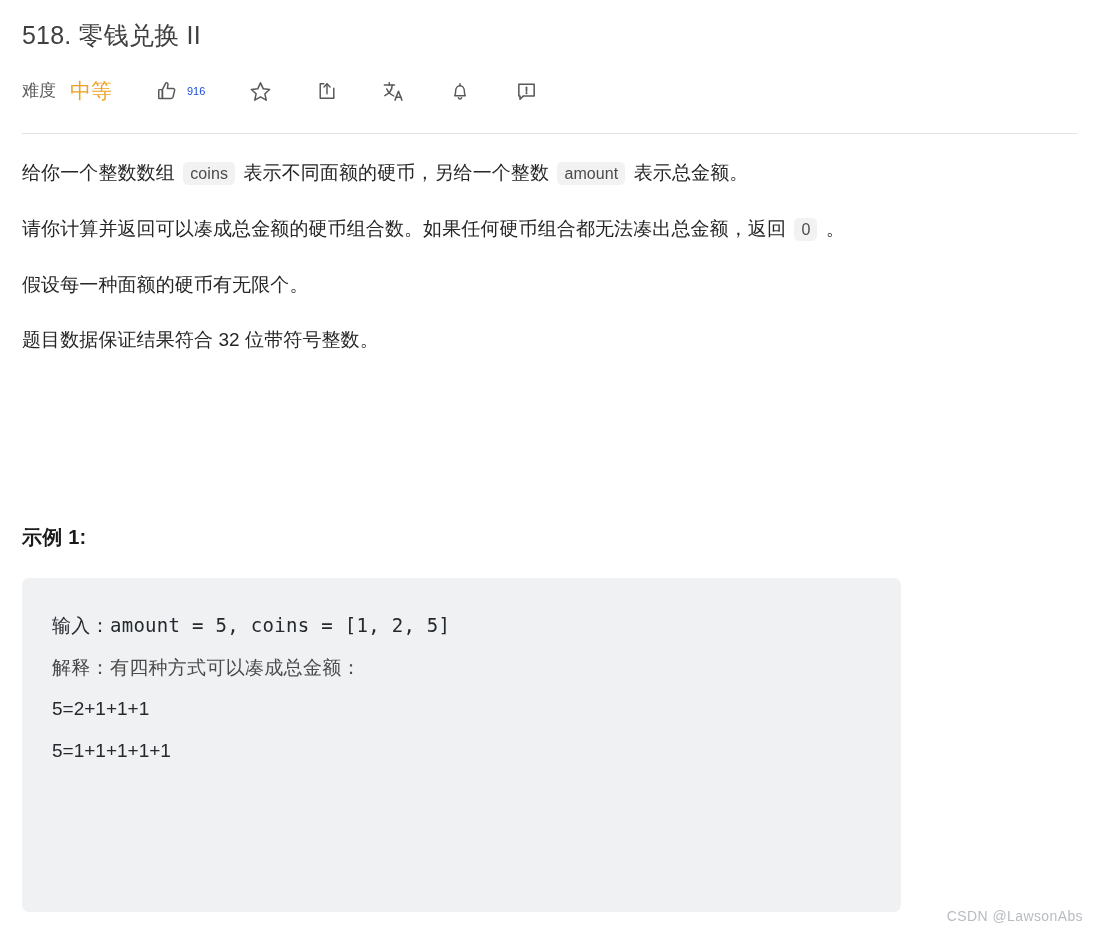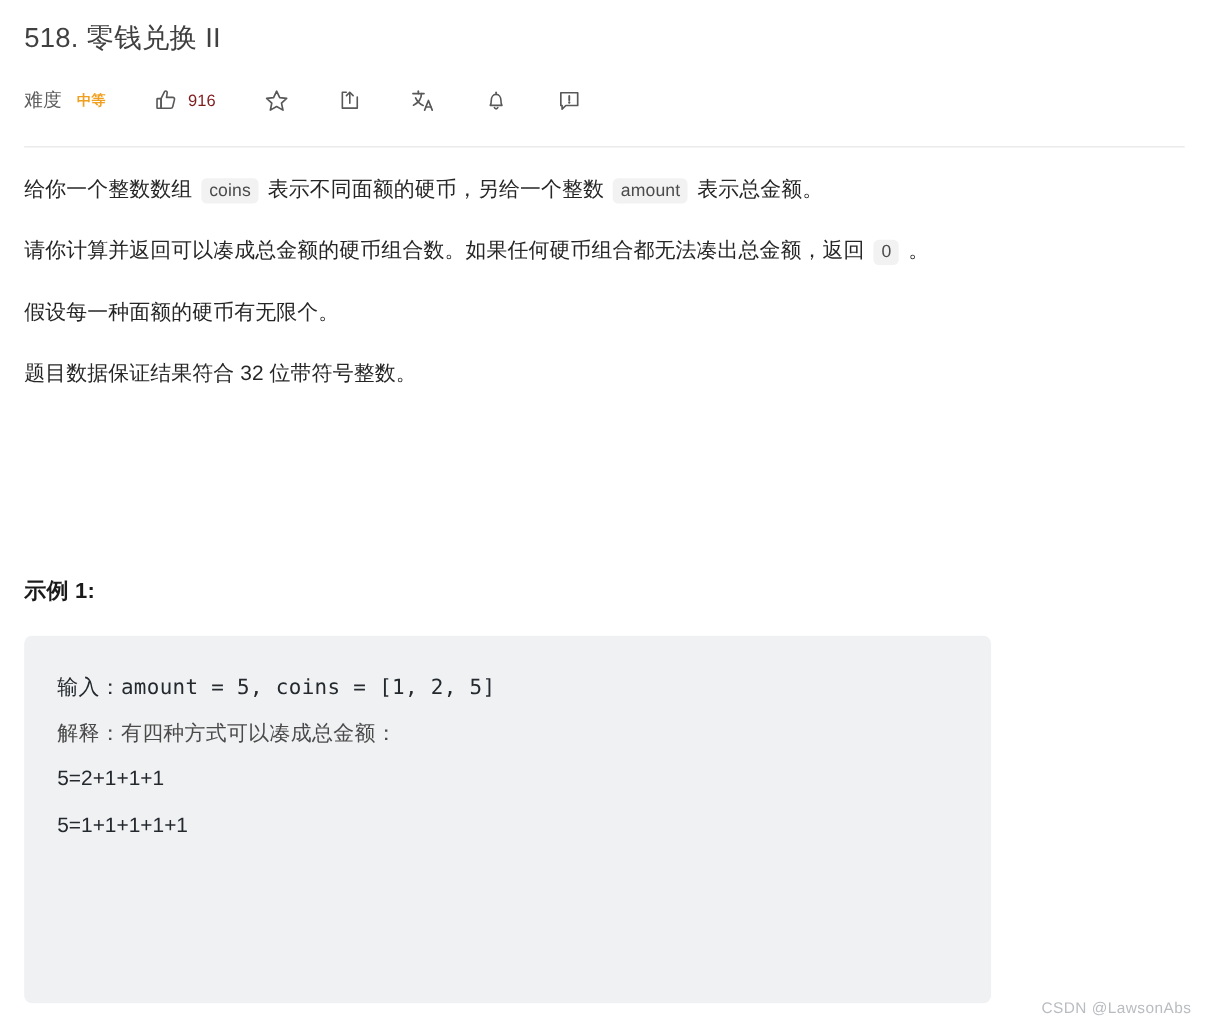--- a/index.html
+++ b/index.html
@@ -45,42 +45,42 @@
     align-items: center;
     white-space: nowrap;
   }
   .meta-label {
     font-size: 17px;
     color: #5c5c5c;
     margin-right: 14px;
     line-height: 34px;
   }
   .meta-difficulty {
-    font-size: 13px;
-    font-weight: 700;
+    font-size: 21px;
+    font-weight: 400;
     line-height: 34px;
   }
 
   .action-group {
     display: flex;
     align-items: center;
     margin-left: 44px;
   }
   .action-item {
     display: flex;
     align-items: center;
     margin-right: 44px;
     color: #585858;
     cursor: pointer;
   }
   .action-item:last-child { margin-right: 0; }
   .action-item svg { display: block; }
   .action-count {
-    font-size: 15px;
-    color: #7f1d1d;
+    font-size: 11px;
+    color: #1d4ed8;
     margin-left: 9px;
     line-height: 1;
   }
 
   .divider {
     position: absolute;
     left: 22px;
     top: 133px;
     width: 1055px;
     height: 1px;

